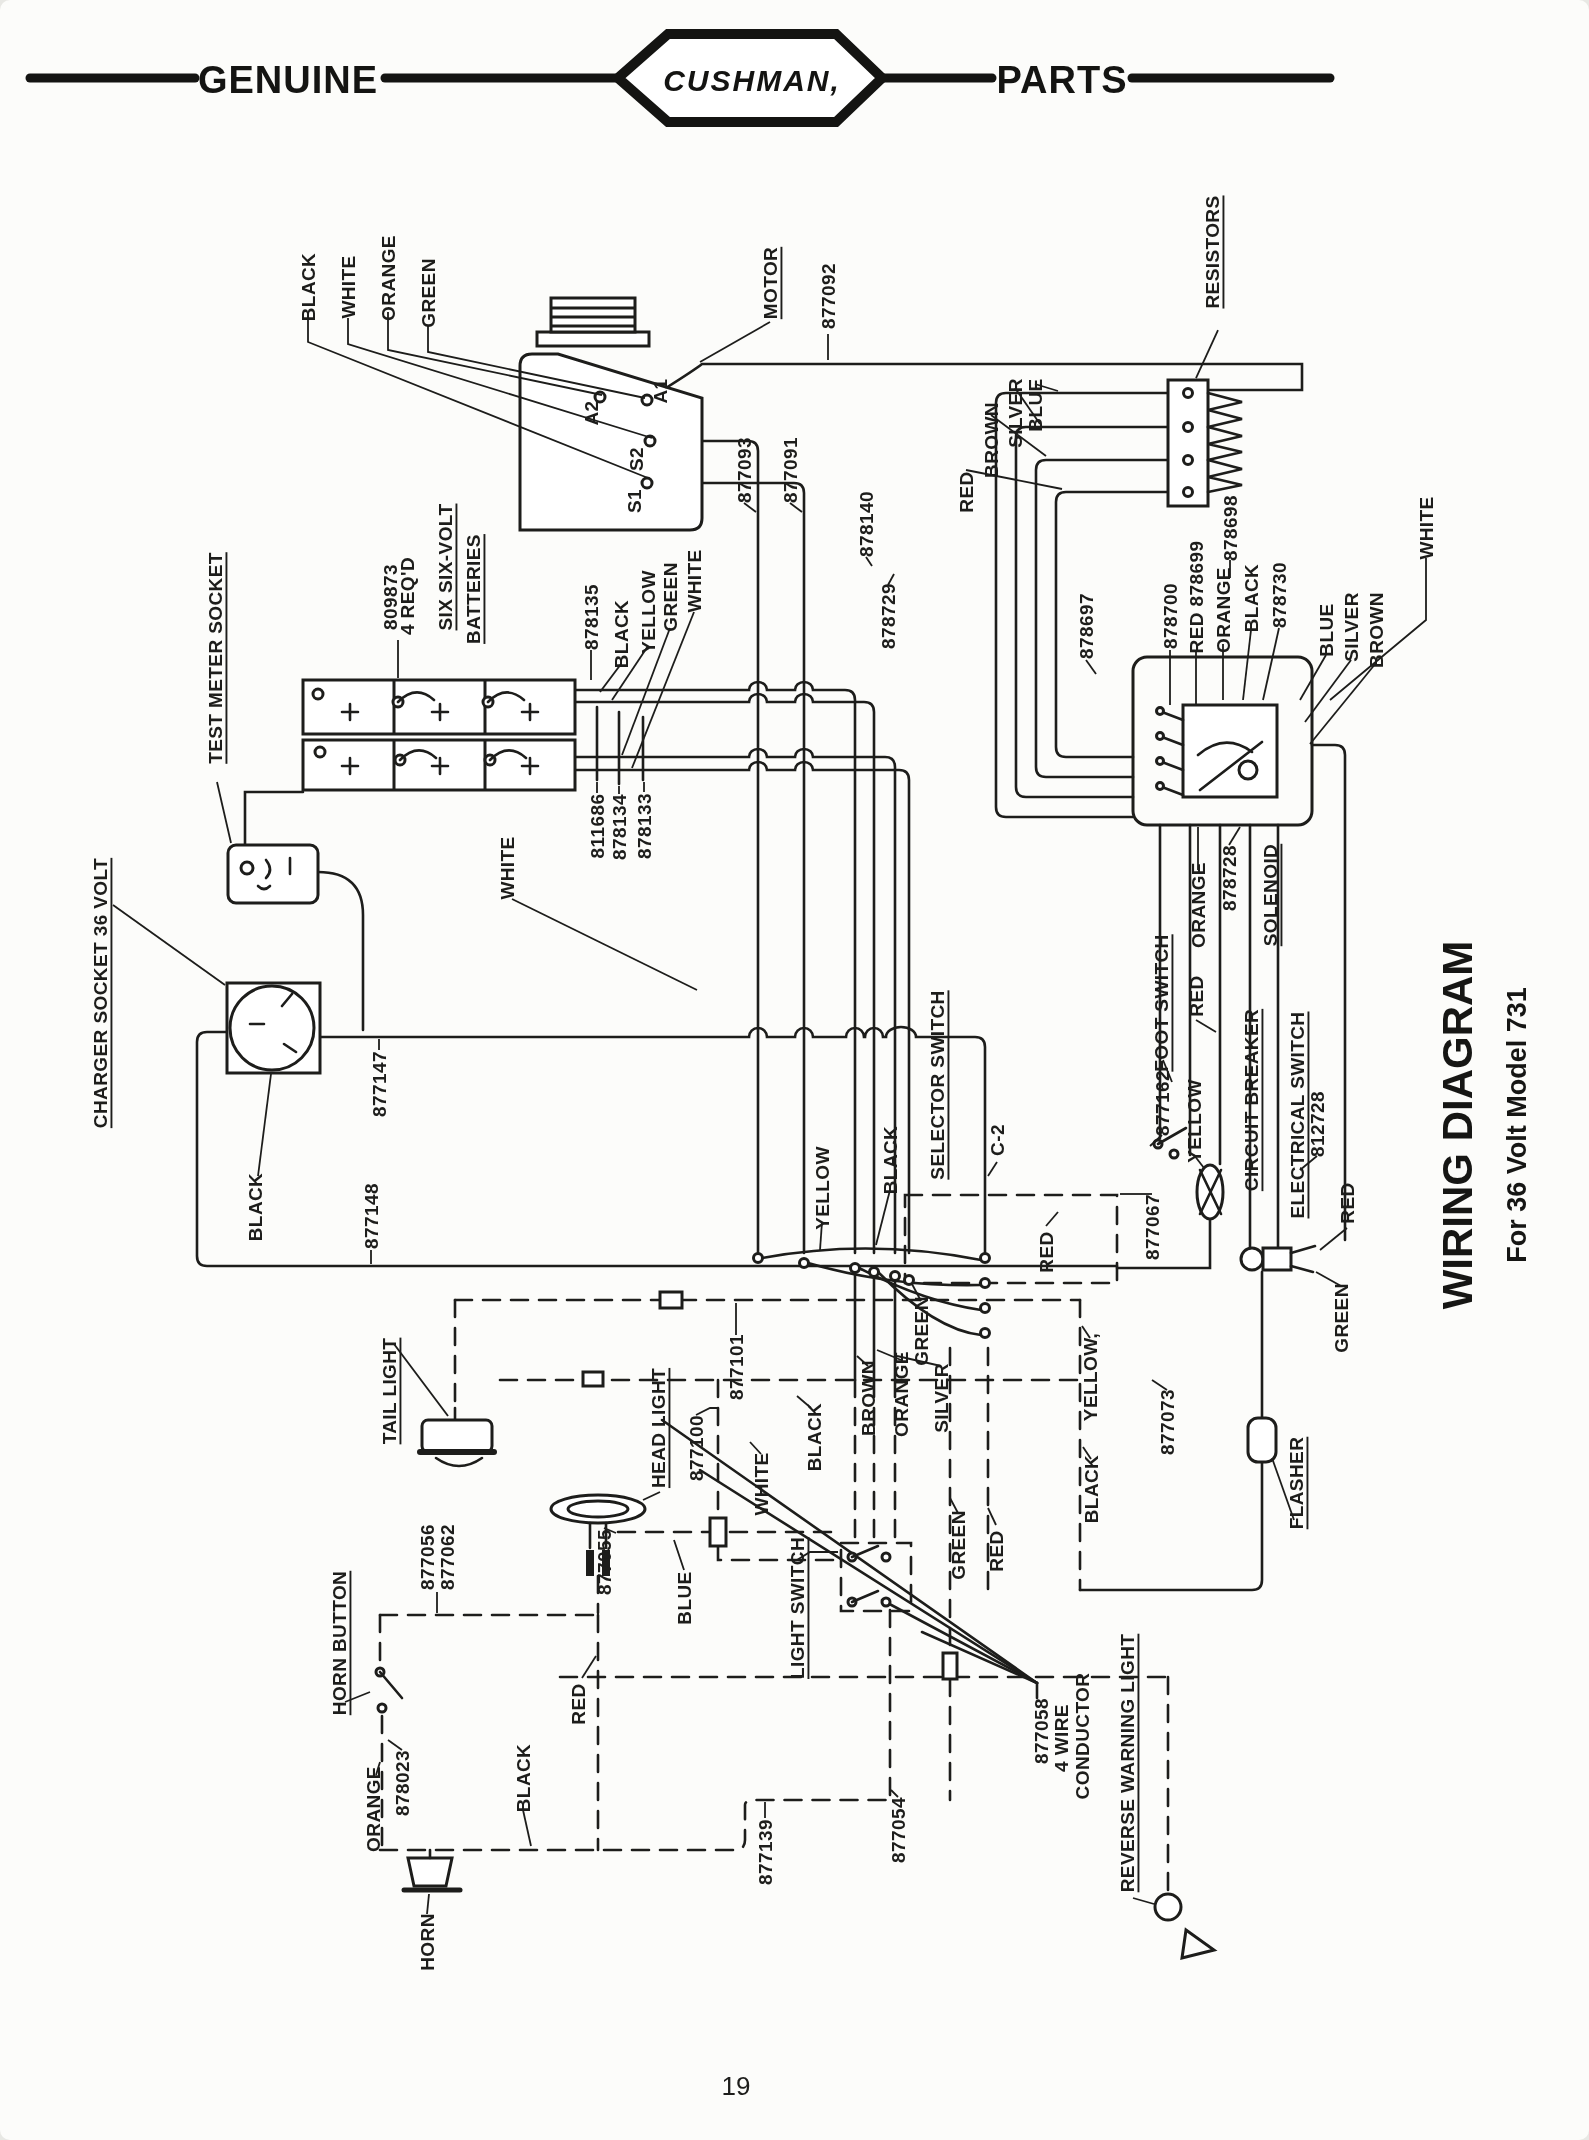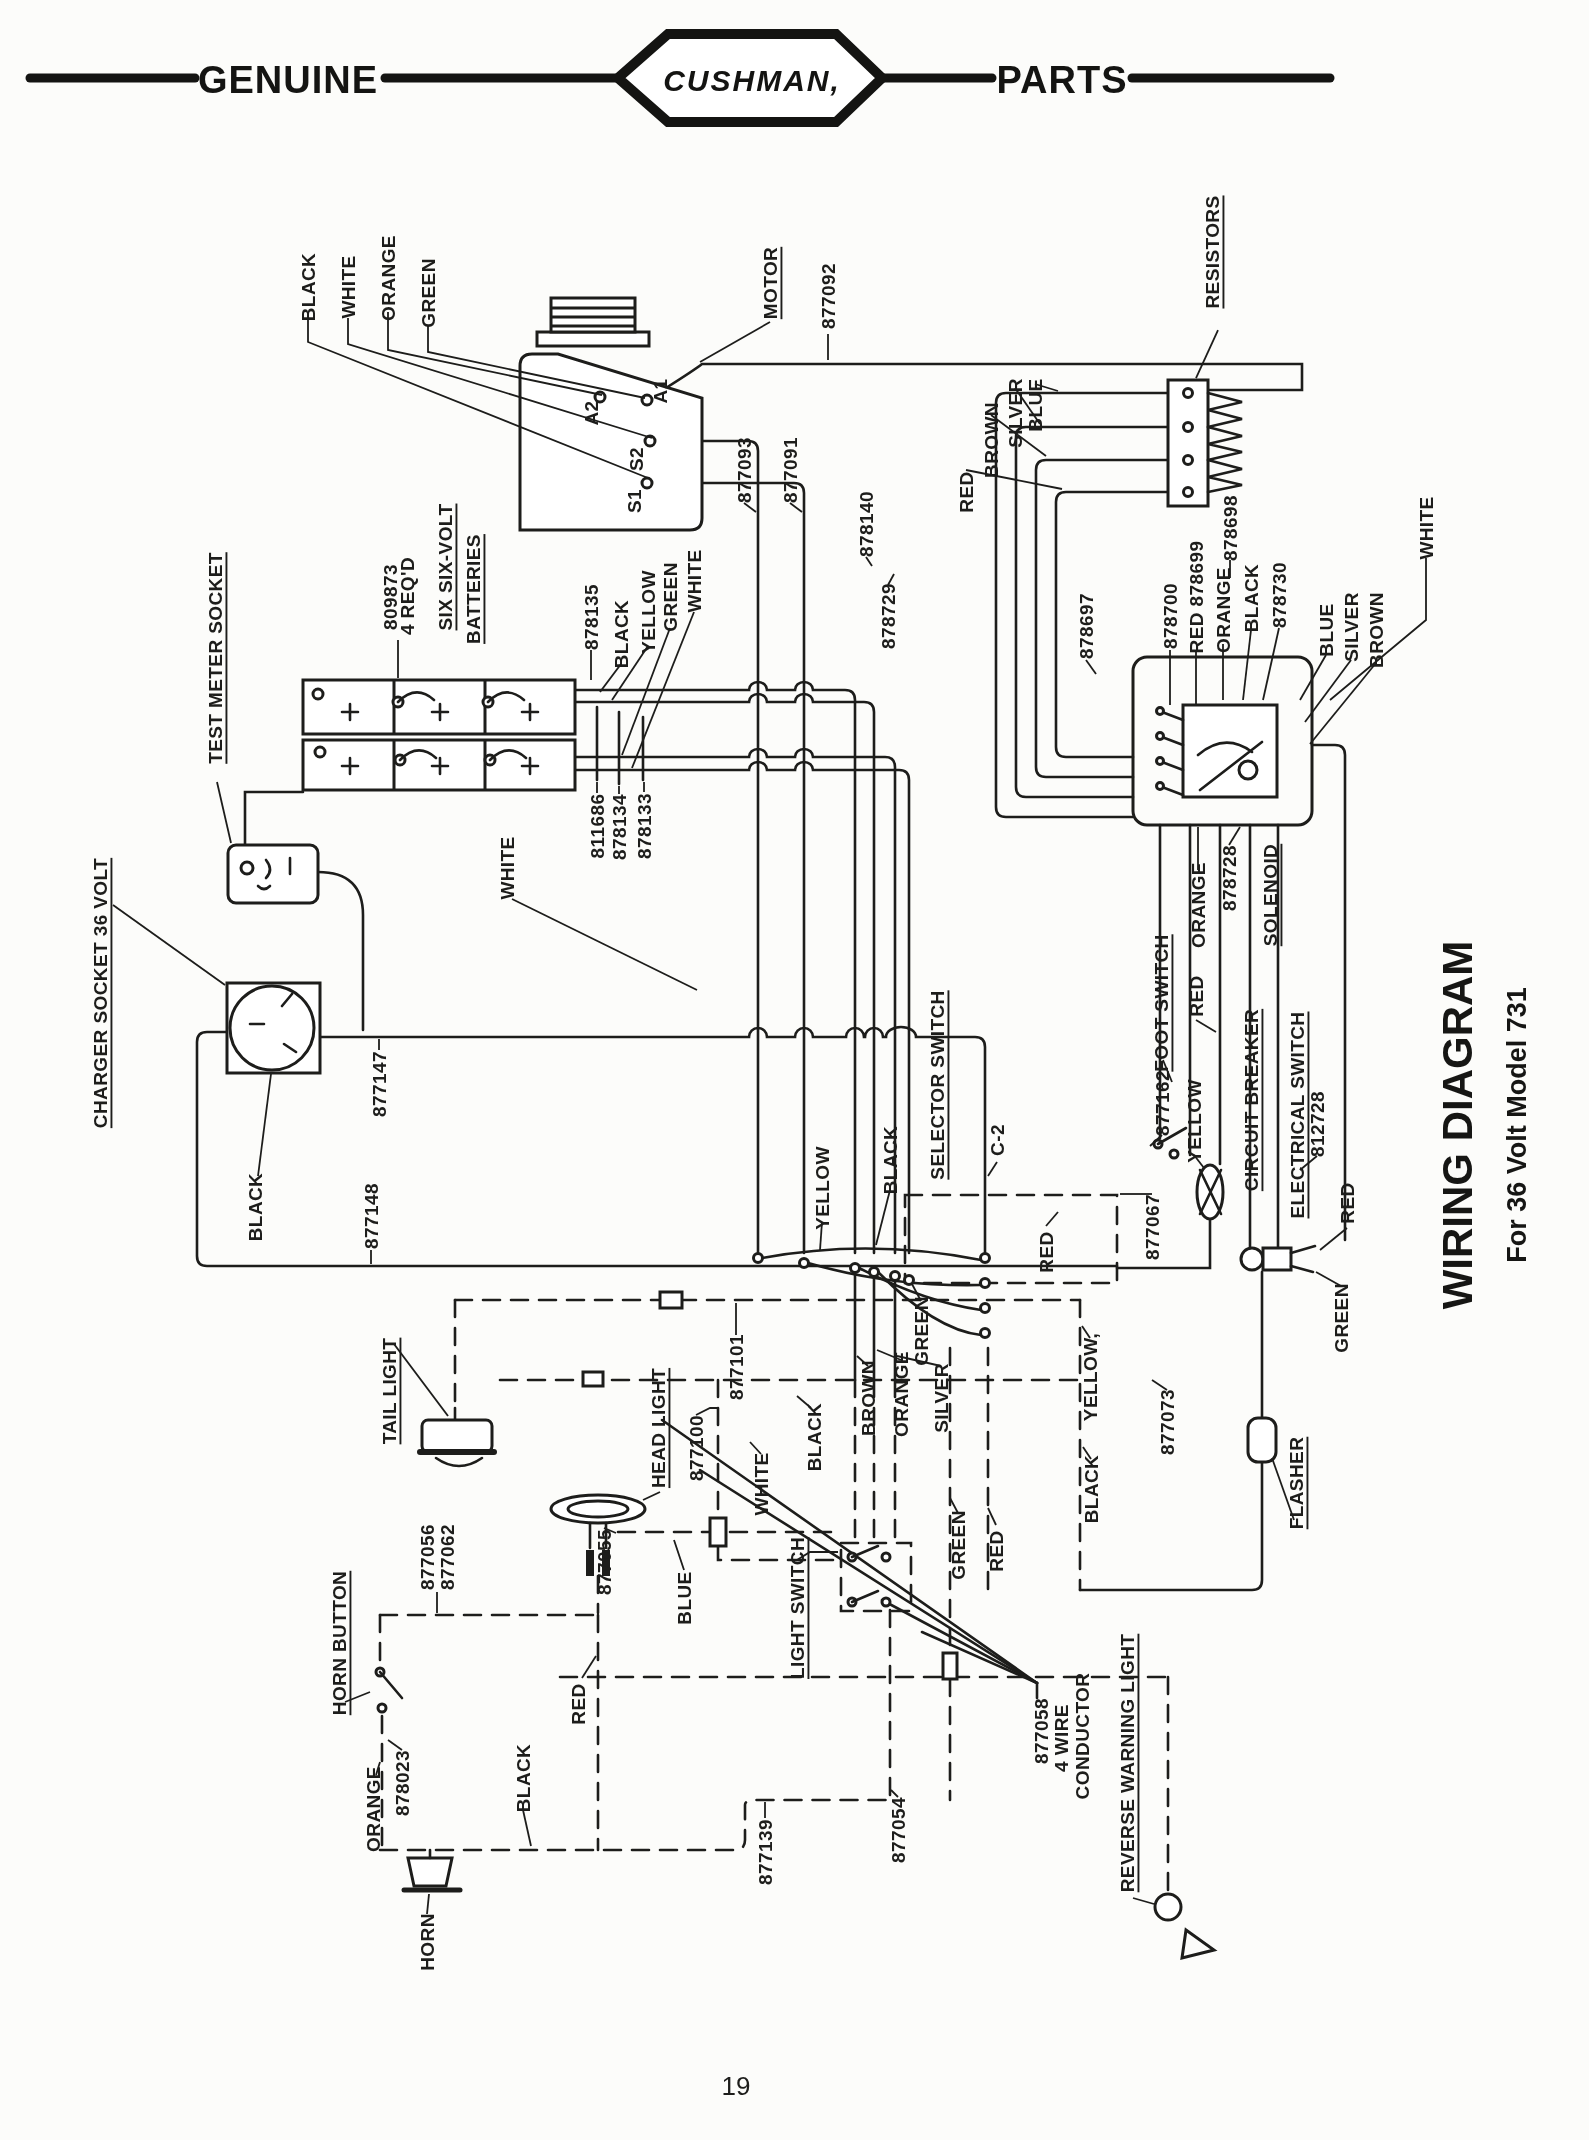--- a/index.html
+++ b/index.html
@@ -1,16 +1,16 @@
 <!DOCTYPE html>
 <html><head>
 <meta charset="utf-8">
 <style>
   html,body{margin:0;padding:0;background:#e8e8e4;}
-  #page{position:relative;width:1589px;height:2140px;background:#fcfcfa;margin:0 auto;overflow:hidden;}
+  #page{position:relative;width:1589px;height:2140px;background:#fcfcfa;margin:0 auto;overflow:hidden;border-radius:10px;}
   svg{position:absolute;left:0;top:0;}
   .lbl{font-family:"Liberation Sans",sans-serif;font-weight:bold;fill:#1d1d1b;
        text-anchor:middle;dominant-baseline:central;font-size:19px;letter-spacing:.4px;}
   .und{text-decoration:underline;}
   .leader{fill:none;stroke:#1d1d1b;stroke-width:1.8;}
   .wire{fill:none;stroke:#1d1d1b;stroke-width:2.6;stroke-linecap:round;}
   .dash{stroke-dasharray:17 11;}
   .comp{fill:none;stroke:#1d1d1b;stroke-width:3;}
   .compf{fill:#ffffff;stroke:#1d1d1b;stroke-width:3;}
   .hdr{stroke:#141412;stroke-width:9;stroke-linecap:round;fill:none;}

